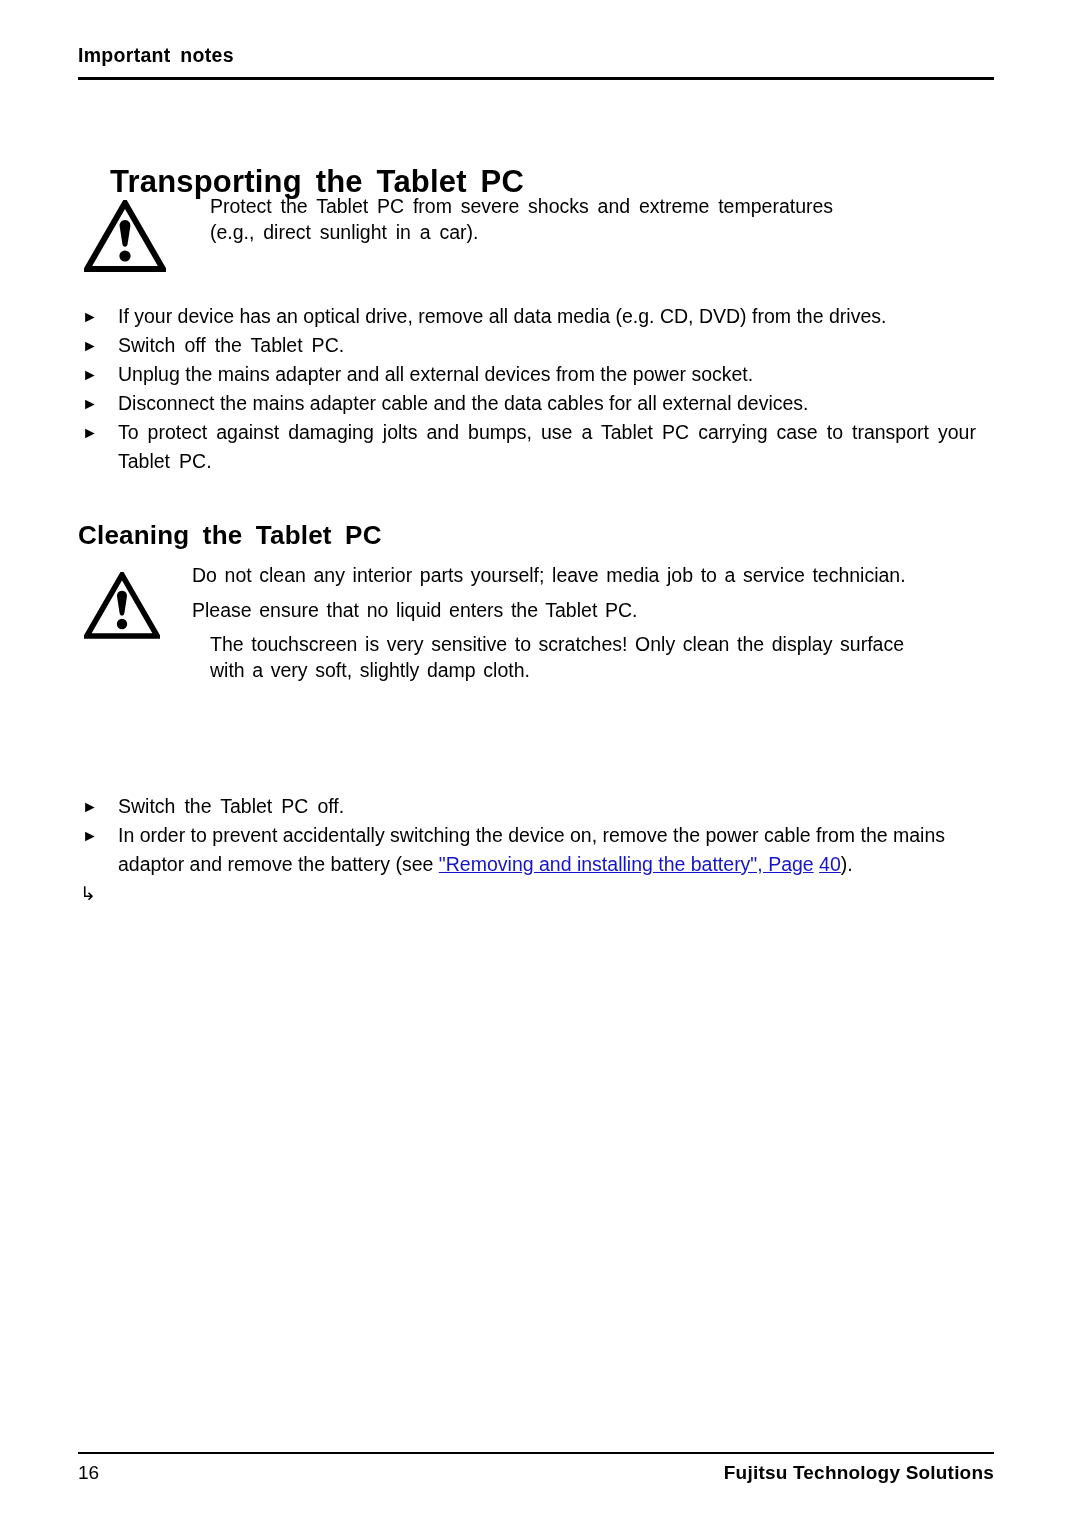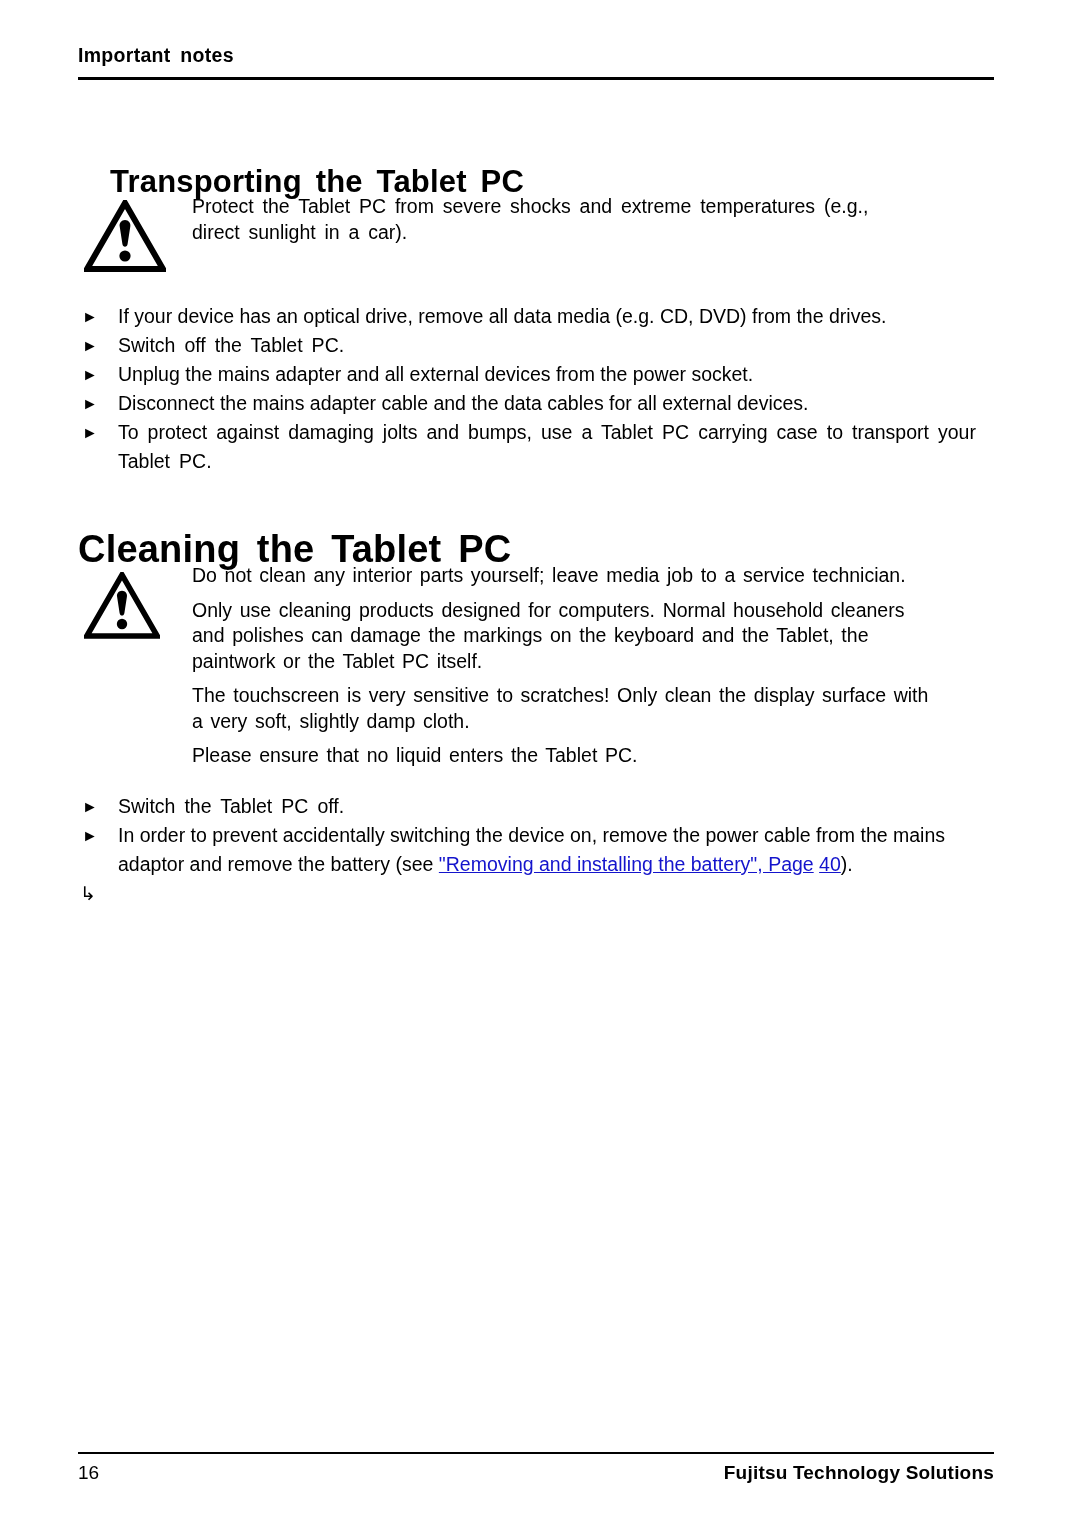--- a/index.html
+++ b/index.html
@@ -61,41 +61,41 @@
     top: 138px;
     font-size: 31px;
     word-spacing: 5px;
     letter-spacing: 0.2px;
     margin-left: 28px;
   }
   .h1.cleaning {
     position: absolute;
     left: 78px;
     top: 503px;
-    font-size: 38px;
+    font-size: 26px;
     font-weight: bold;
     word-spacing: 6px;
     letter-spacing: 0.2px;
     white-space: nowrap;
   }
   .warn-icon {
     position: absolute;
     display: block;
   }
   .note-body {
     position: absolute;
     font-size: 19.5px;
     line-height: 25.5px;
     color: #000;
   }
   .note-body p {
     margin: 0 0 9px 0;
     word-spacing: 2.2px;
   }
-  .note-body p:last-child { margin-bottom: 0; }
+  .note-body p:last-child { margin-bottom: 0; margin-left: 18px; }
 
   
   #note-transport-icon { left: 84px; top: 200px; }
   #note-transport-body { left: 192px; top: 194px; width: 680px; }
   #note-transport-body p { word-spacing: 3.4px; }
 
   
   #note-clean-icon { left: 84px; top: 572px; }
   #note-clean-body { left: 192px; top: 563px; width: 740px; }
 
@@ -213,23 +213,22 @@
 
   <div class="warn-icon" id="note-clean-icon">
     <svg width="76" height="67" viewBox="0 0 82 72" aria-hidden="true">
       <path d="M41 3 L79 69 L3 69 Z" fill="none" stroke="#000" stroke-width="6" stroke-linejoin="miter"></path>
       <path d="M41 20 C44.5 20 47 23 46.3 26.5 L43.6 44 C43.3 45.8 42.3 46.8 41 46.8 C39.7 46.8 38.7 45.8 38.4 44 L35.7 26.5 C35 23 37.5 20 41 20 Z" fill="#000"></path>
       <circle cx="41" cy="56" r="5.6" fill="#000"></circle>
     </svg>
   </div>
   <div class="note-body" id="note-clean-body">
     <p>Do not clean any interior parts yourself; leave media job to a service technician.</p>
-    <p>Only use cleaning products designed for computers. Normal household cleaners and polishes can damage the markings on the keyboard and the Tablet, the paintwork or the Tablet PC itself.</p>
+    <p>Please ensure that no liquid enters the Tablet PC.</p>
     <p>The touchscreen is very sensitive to scratches! Only clean the display surface with a very soft, slightly damp cloth.</p>
-    <p>Please ensure that no liquid enters the Tablet PC.</p>
   </div>
 
   <div class="blist" id="list-clean">
     <div class="bitem">
       <span class="bmark">►</span>
       <span class="btext">Switch the Tablet PC off.</span>
     </div>
     <div class="bitem">
       <span class="bmark">►</span>
       <span class="btext"><span>In order to prevent accidentally switching the device on, remove the power cable from the mains adaptor and remove the battery (see </span><a class="xref" href="#">"Removing and installing the battery", Page</a><span> </span><a class="xref-page" href="#">40</a><span>).</span></span>

